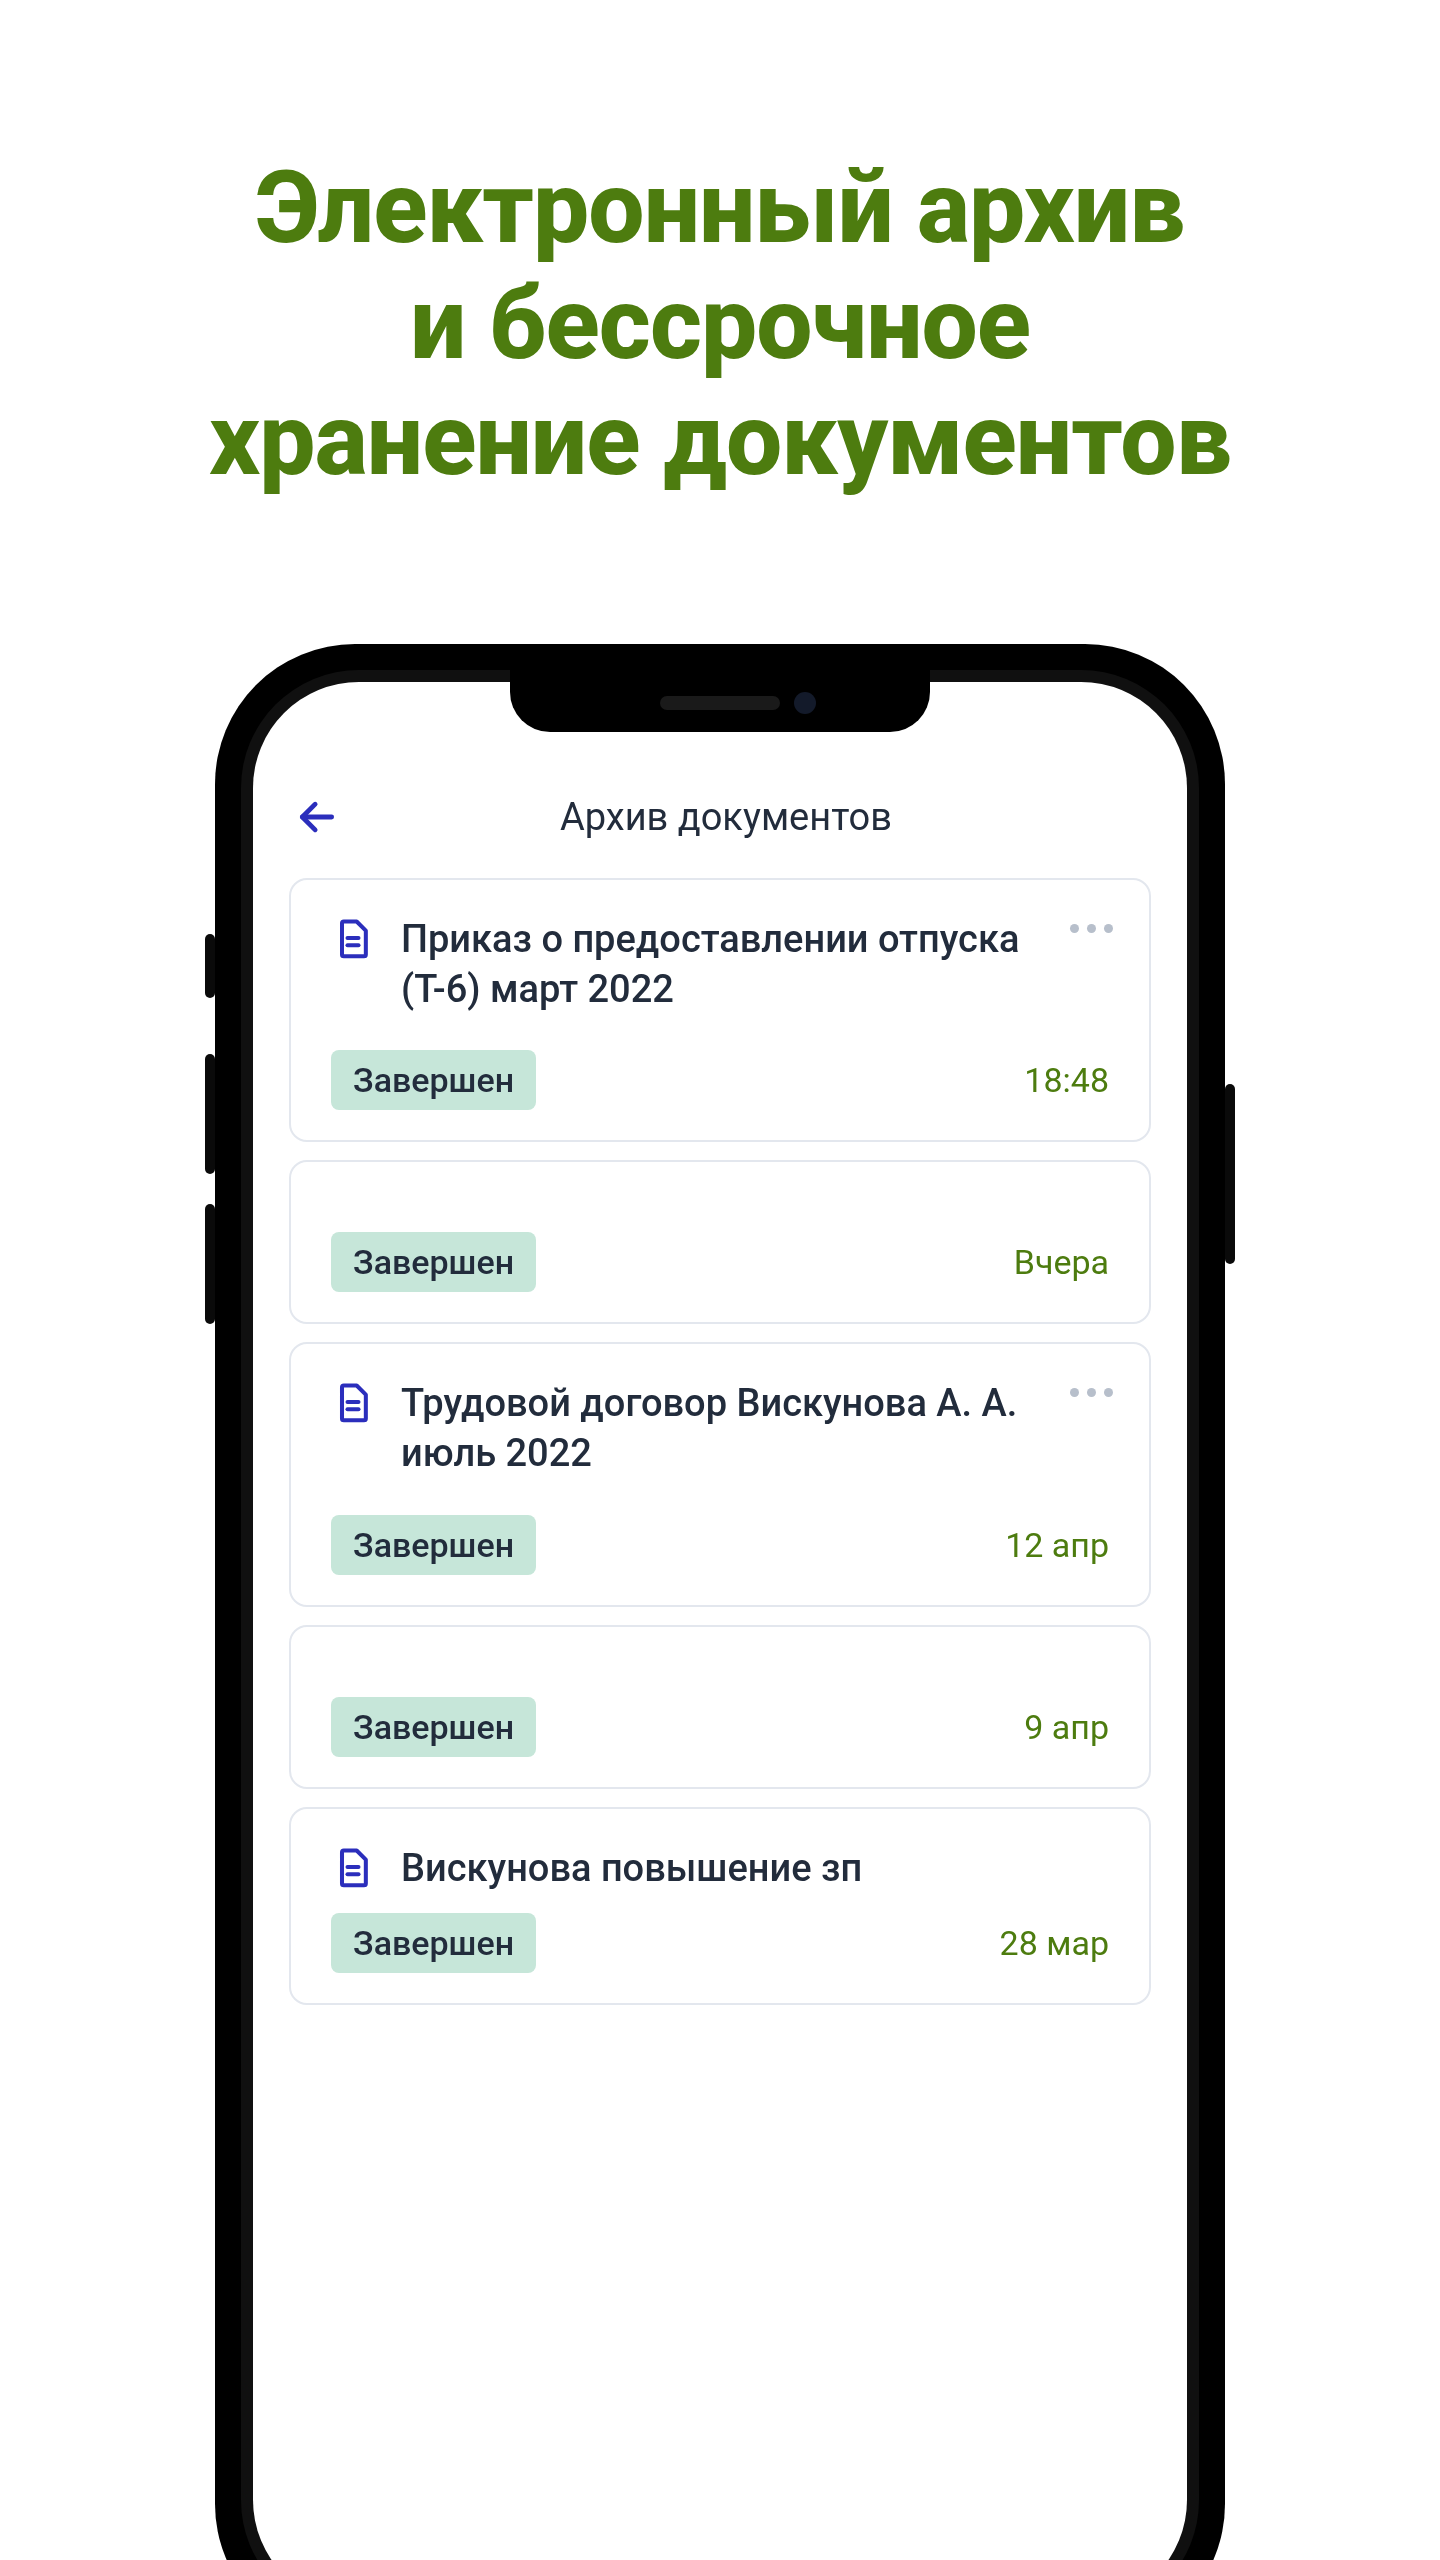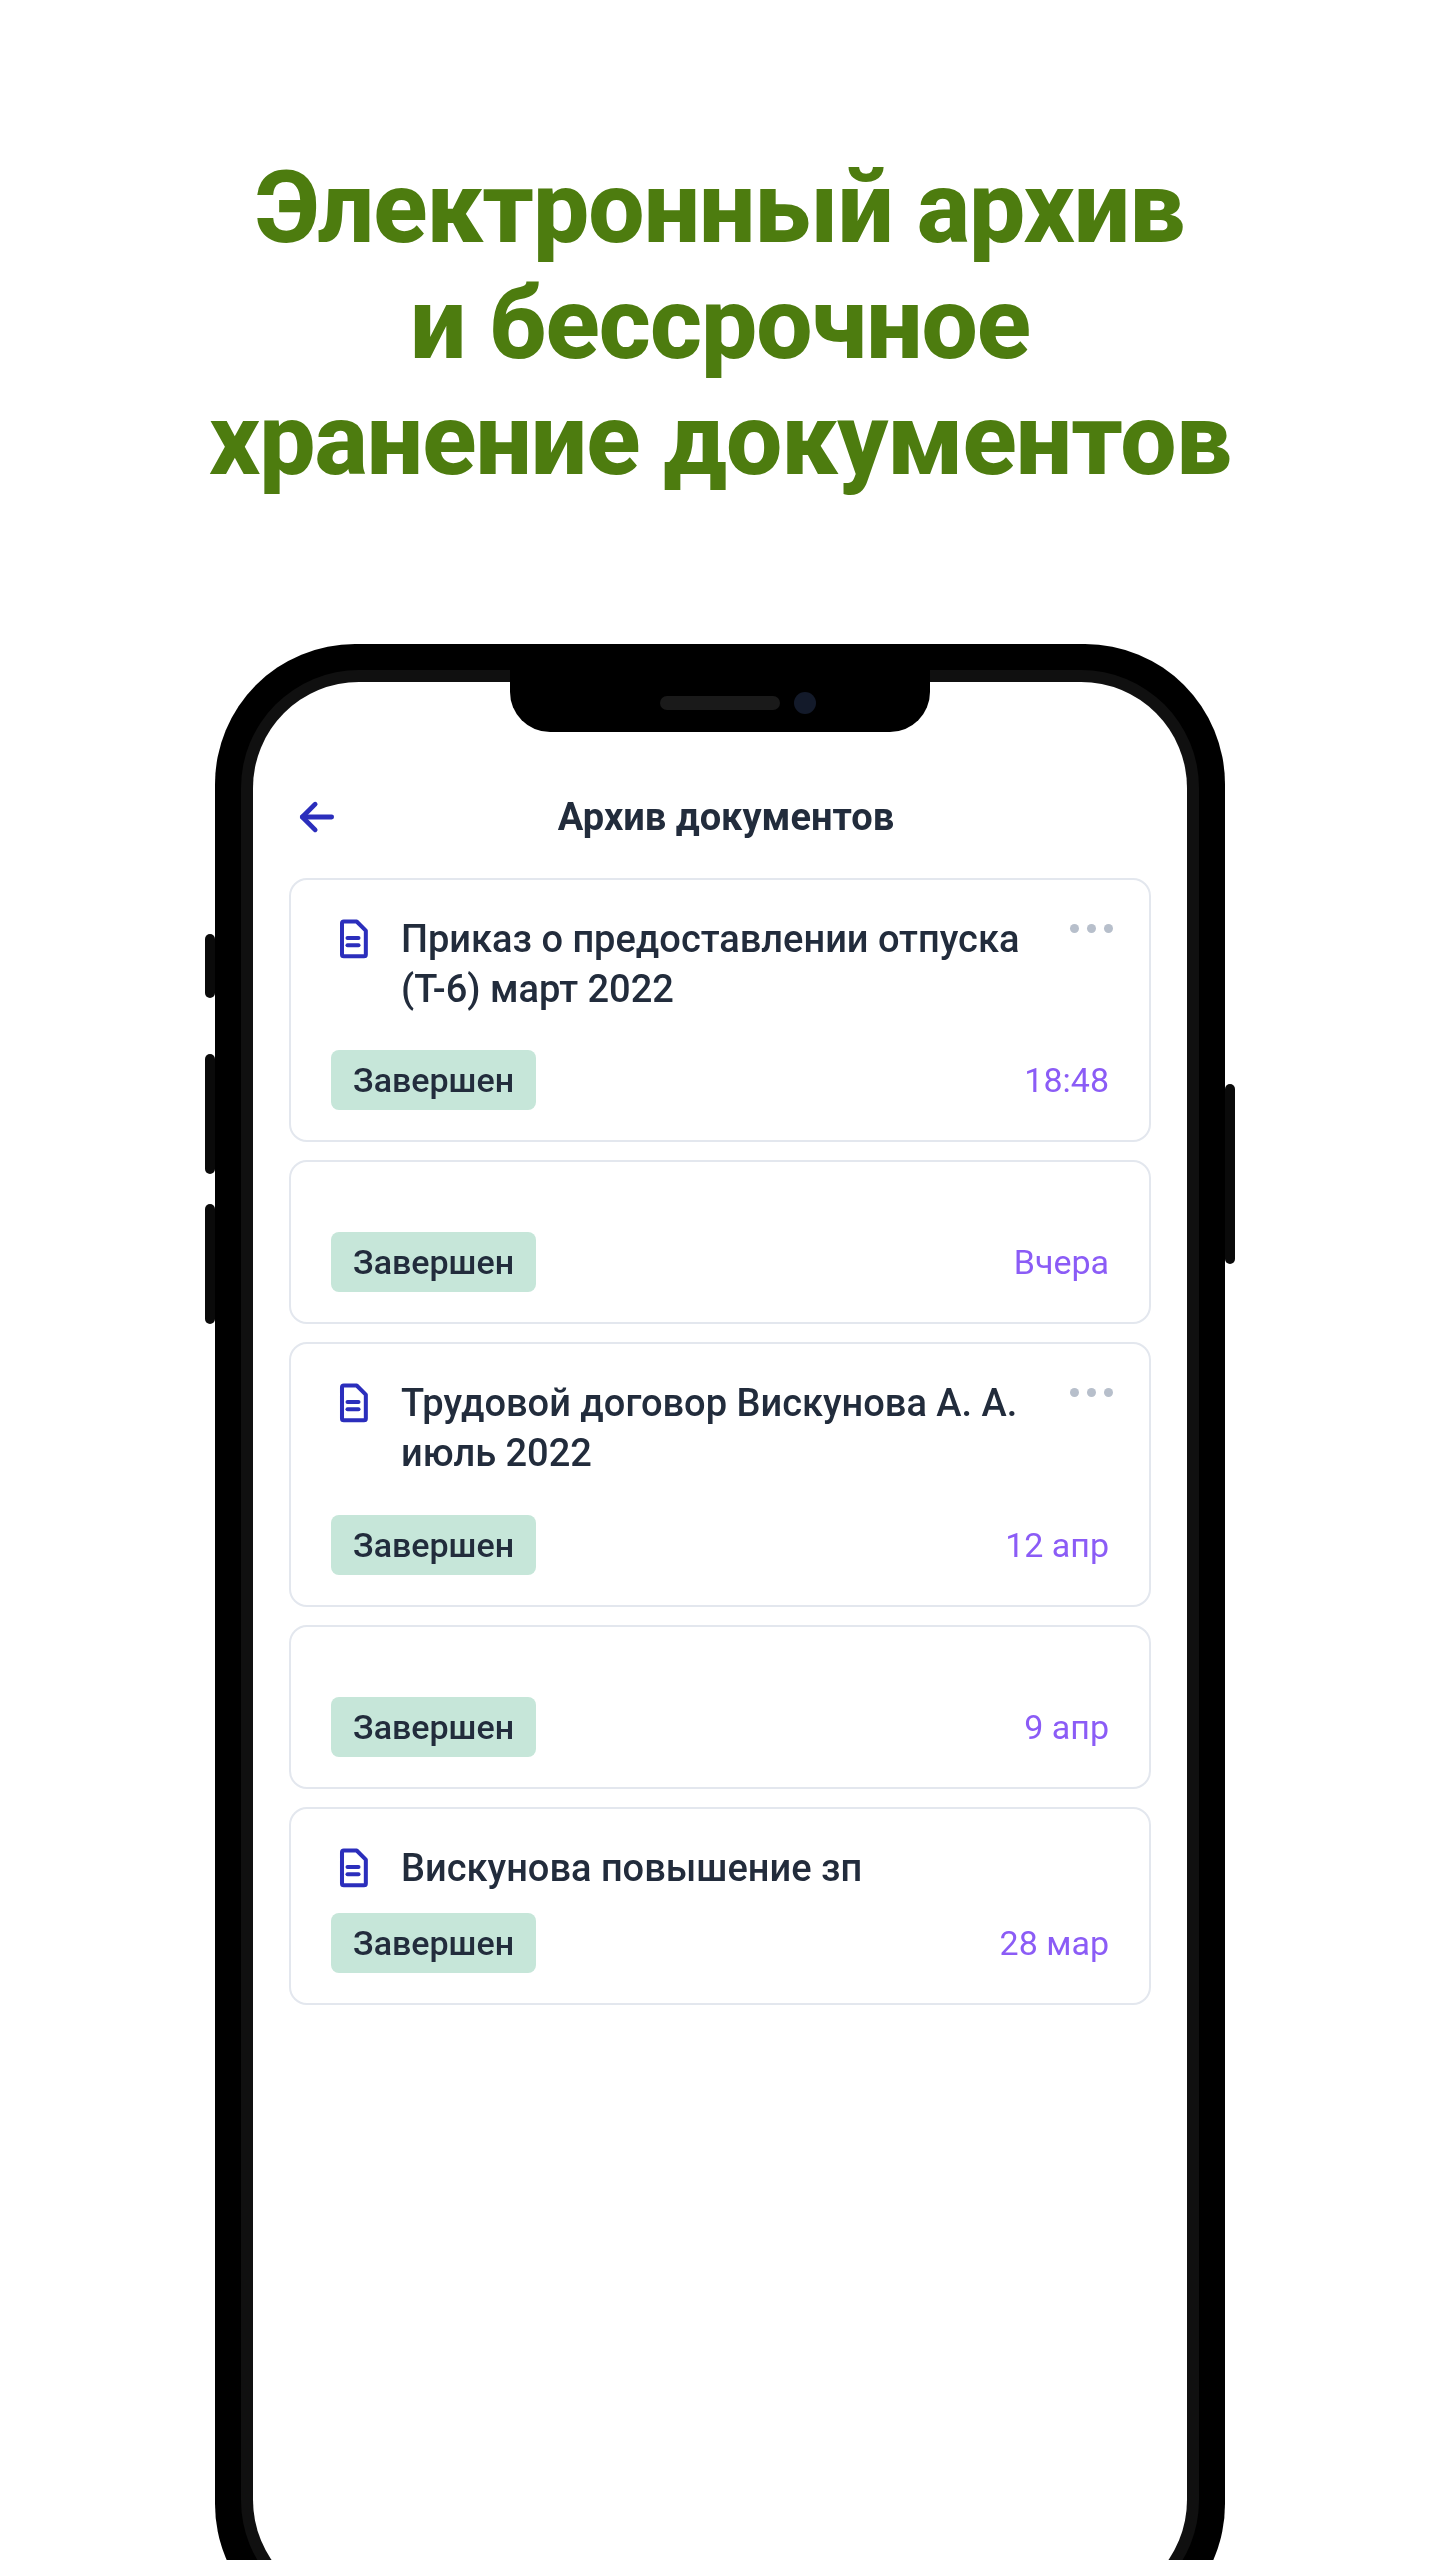--- a/index.html
+++ b/index.html
@@ -121,21 +121,21 @@
     align-items: center;
     justify-content: center;
     color: #2b2ebc;
   }
   .back-btn svg { width: 44px; height: 44px; }
   .app-title {
     position: absolute;
     left: 0; right: 0;
     text-align: center;
     font-size: 38px;
-    font-weight: 700;
+    font-weight: 400;
     color: #222c3c;
     pointer-events: none;
     padding-left: 12px;
   }
 
   .list {
     padding: 16px 36px 0 36px;
     display: flex;
     flex-direction: column;
     gap: 18px;
@@ -197,21 +197,21 @@
   .status-badge {
     background: #c6e6d9;
     color: #222c3c;
     font-size: 34px;
     font-weight: 500;
     padding: 10px 22px;
     border-radius: 8px;
   }
   .timestamp {
     font-size: 34px;
-    color: #8b5cf6;
+    color: #4d7c0f;
   }
 </style>
 </head>
 <body>
 
 <div class="headline">
   <span>Электронный архив</span><br>
   <span>и бессрочное</span><br>
   <span>хранение документов</span>
 </div>

